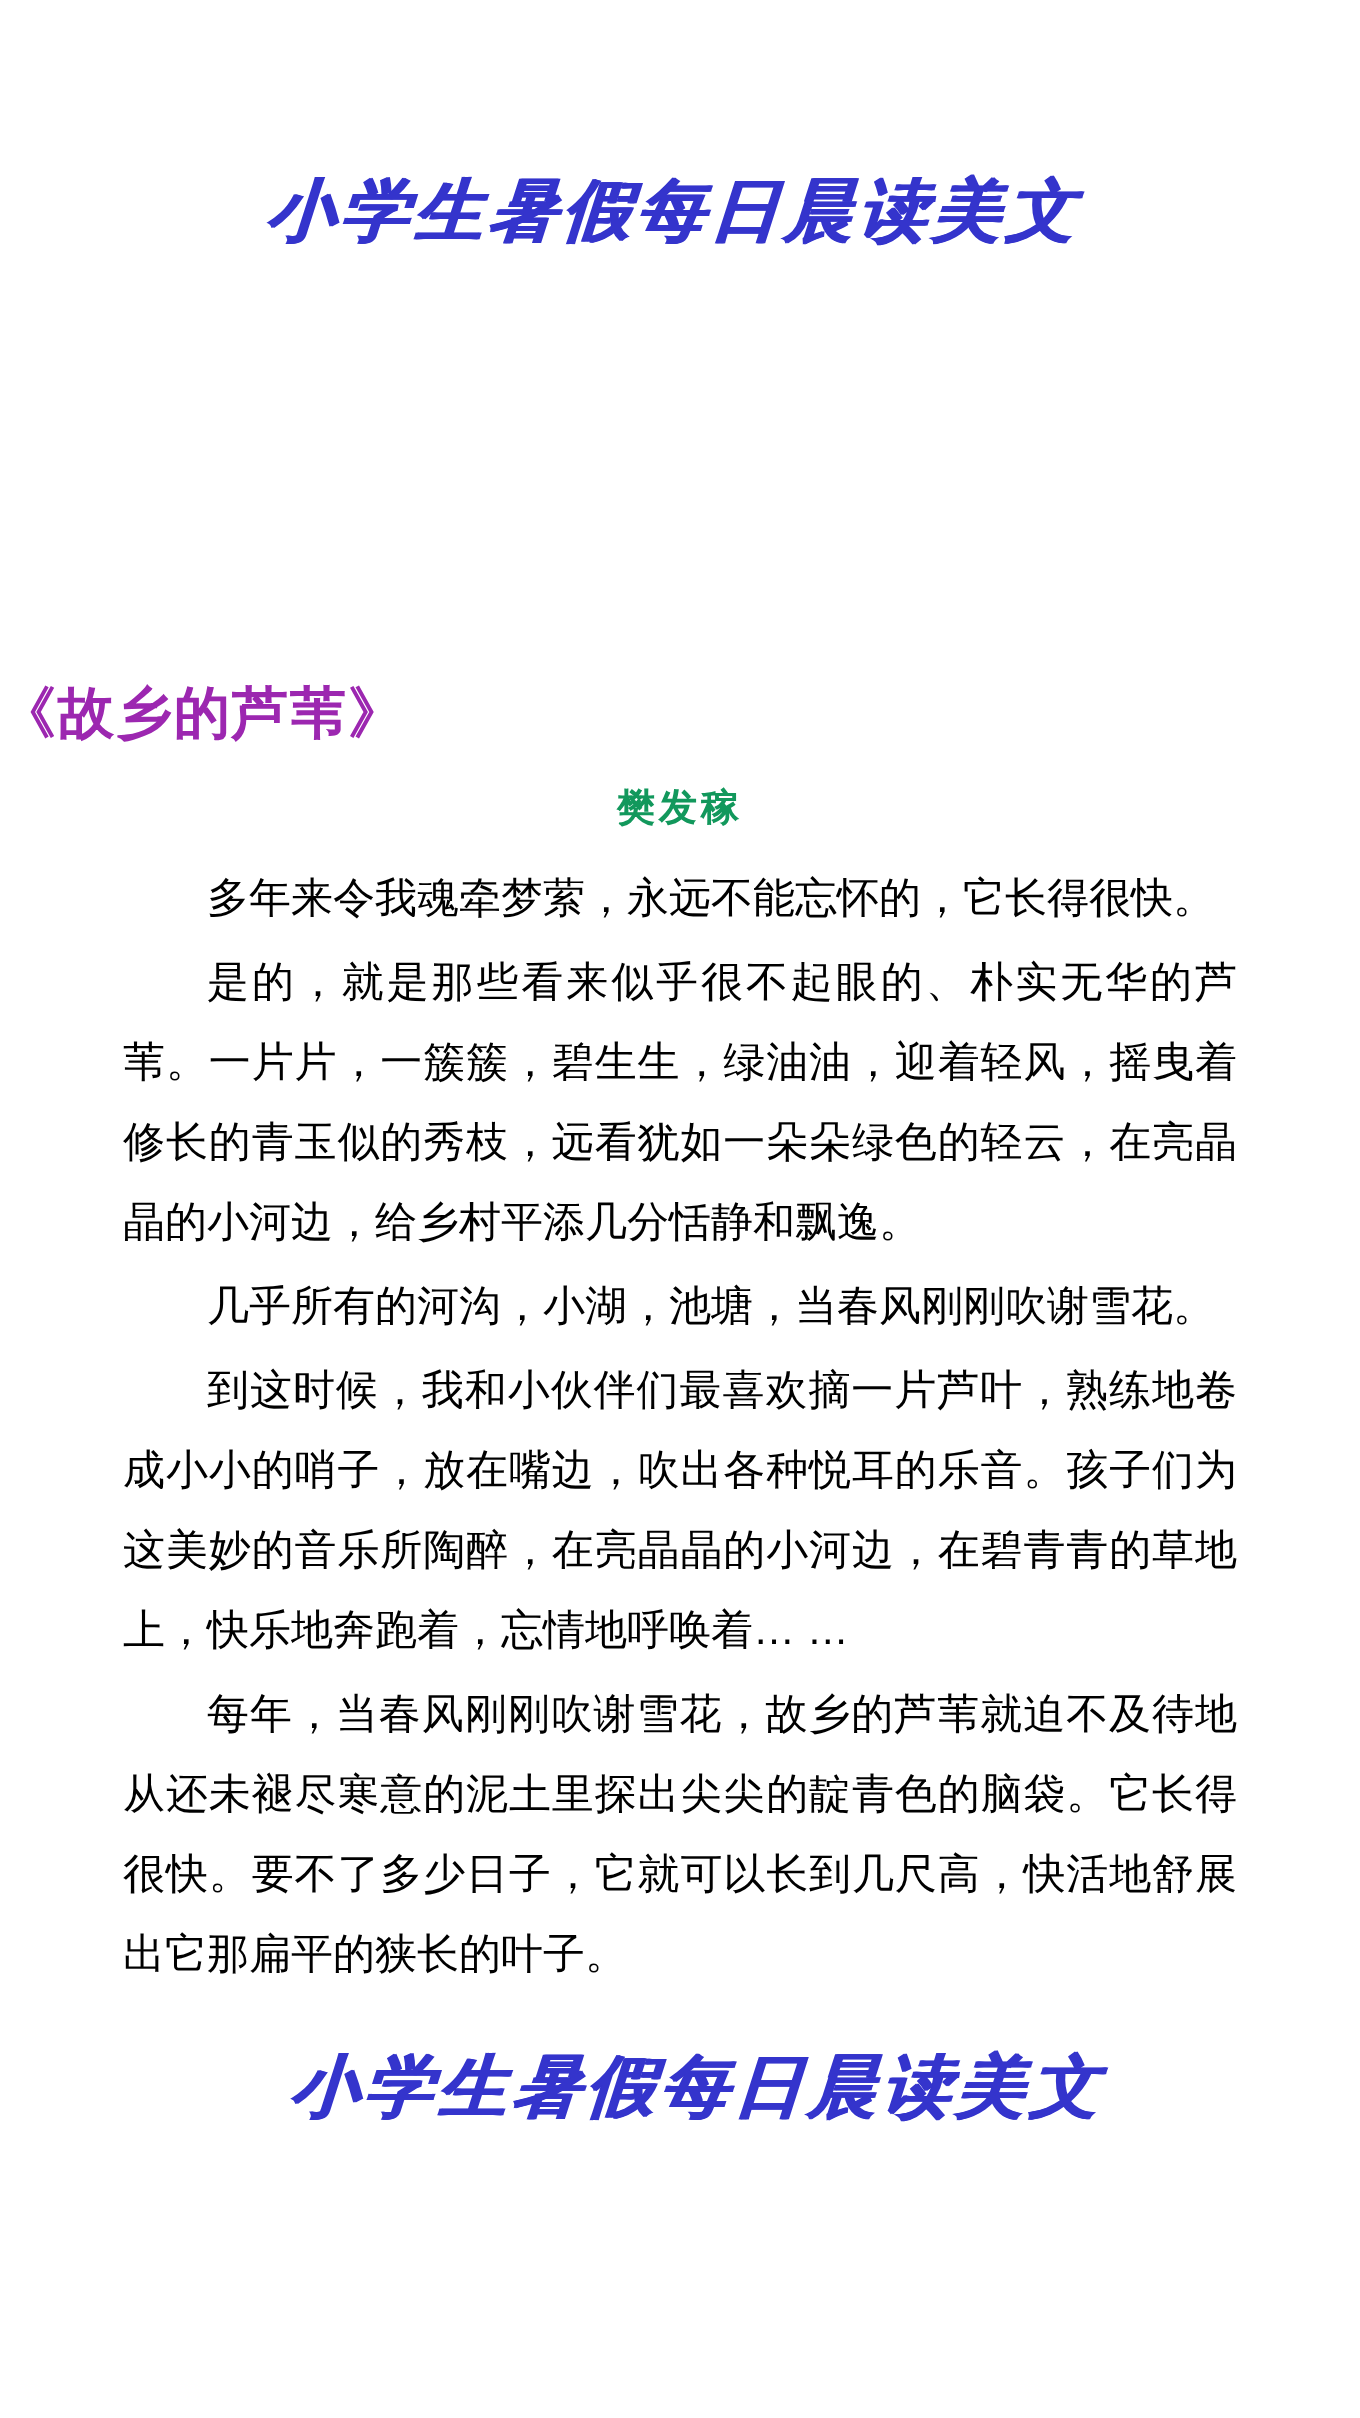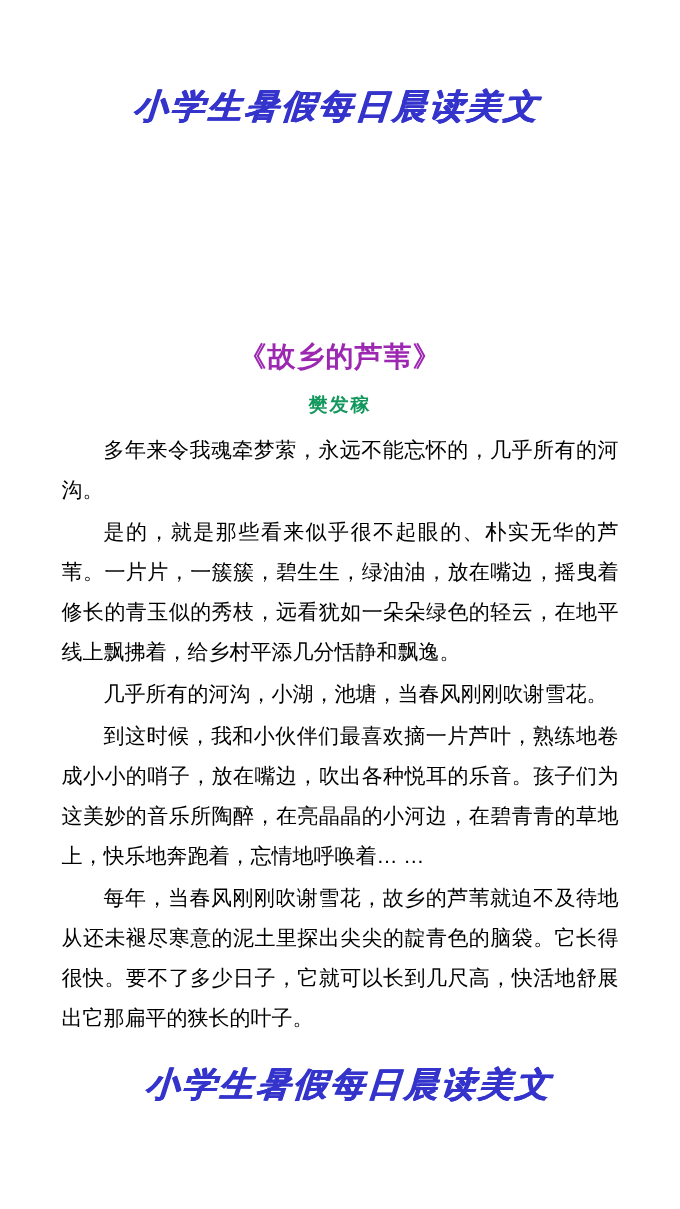--- a/index.html
+++ b/index.html
@@ -29,21 +29,21 @@
     white-space: nowrap;
   }
   .header-banner {
     padding-top: 82px;
   }
   .top-spacer {
     height: 208px;
   }
   .title {
     margin: 0;
-    text-align: center;
+    text-align: left;
     color: #9c27b0;
     font-size: 28px;
     font-weight: bold;
     line-height: 38px;
     letter-spacing: 1px;
   }
   .author {
     margin-top: 16px;
     text-align: center;
     color: #12985c;
@@ -76,22 +76,22 @@
 
   <div class="banner header-banner">小学生暑假每日晨读美文</div>
 
   <div class="top-spacer"></div>
 
   <h1 class="title">《故乡的芦苇》</h1>
 
   <div class="author">樊发稼</div>
 
   <div class="article-body">
-    <p>多年来令我魂牵梦萦，永远不能忘怀的，几乎所有的河沟。</p>
-    <p>是的，就是那些看来似乎很不起眼的、朴实无华的芦苇。一片片，一簇簇，碧生生，绿油油，放在嘴边，摇曳着修长的青玉似的秀枝，远看犹如一朵朵绿色的轻云，在地平线上飘拂着，给乡村平添几分恬静和飘逸。</p>
+    <p>多年来令我魂牵梦萦，永远不能忘怀的，它长得很快。</p>
+    <p>是的，就是那些看来似乎很不起眼的、朴实无华的芦苇。一片片，一簇簇，碧生生，绿油油，迎着轻风，摇曳着修长的青玉似的秀枝，远看犹如一朵朵绿色的轻云，在亮晶晶的小河边，给乡村平添几分恬静和飘逸。</p>
     <p>几乎所有的河沟，小湖，池塘，当春风刚刚吹谢雪花。</p>
     <p>到这时候，我和小伙伴们最喜欢摘一片芦叶，熟练地卷成小小的哨子，放在嘴边，吹出各种悦耳的乐音。孩子们为这美妙的音乐所陶醉，在亮晶晶的小河边，在碧青青的草地上，快乐地奔跑着，忘情地呼唤着… …</p>
     <p>每年，当春风刚刚吹谢雪花，故乡的芦苇就迫不及待地从还未褪尽寒意的泥土里探出尖尖的靛青色的脑袋。它长得很快。要不了多少日子，它就可以长到几尺高，快活地舒展出它那扁平的狭长的叶子。</p>
   </div>
 
   <div class="banner footer-banner">小学生暑假每日晨读美文</div>
 
 </div>
 
 </body></html>

